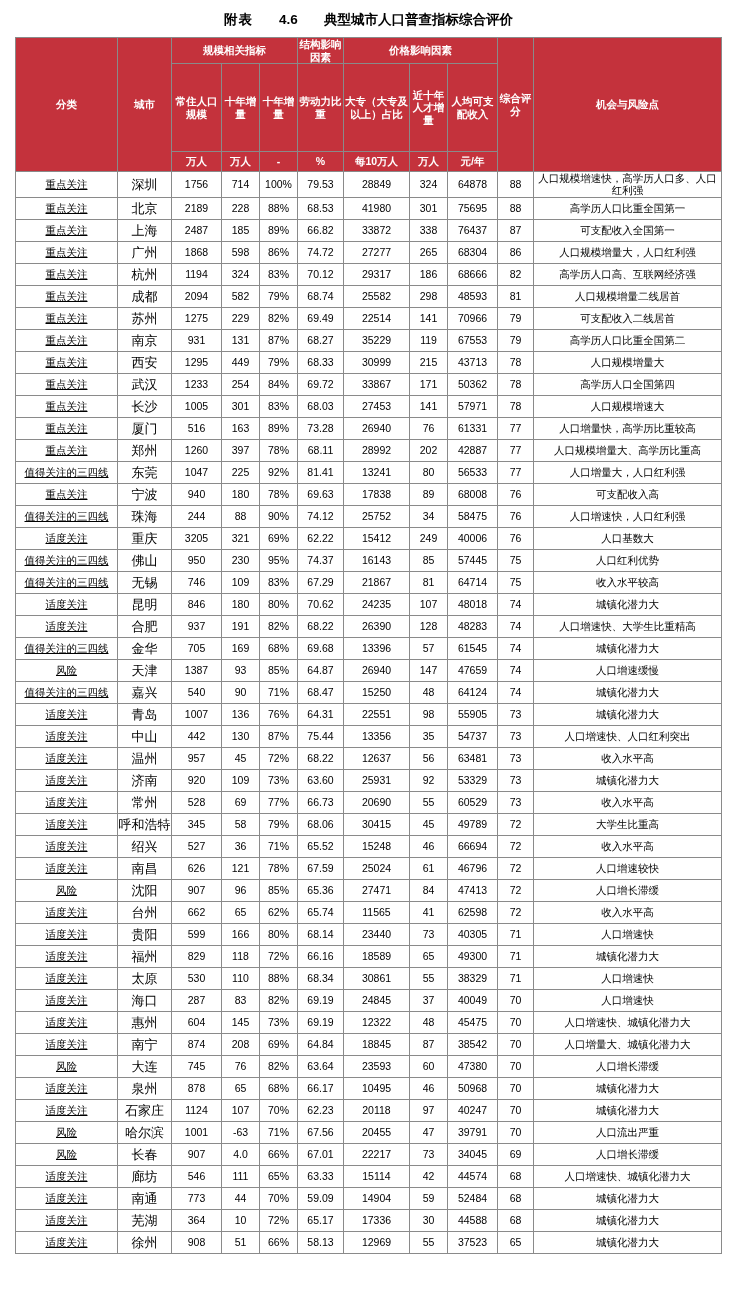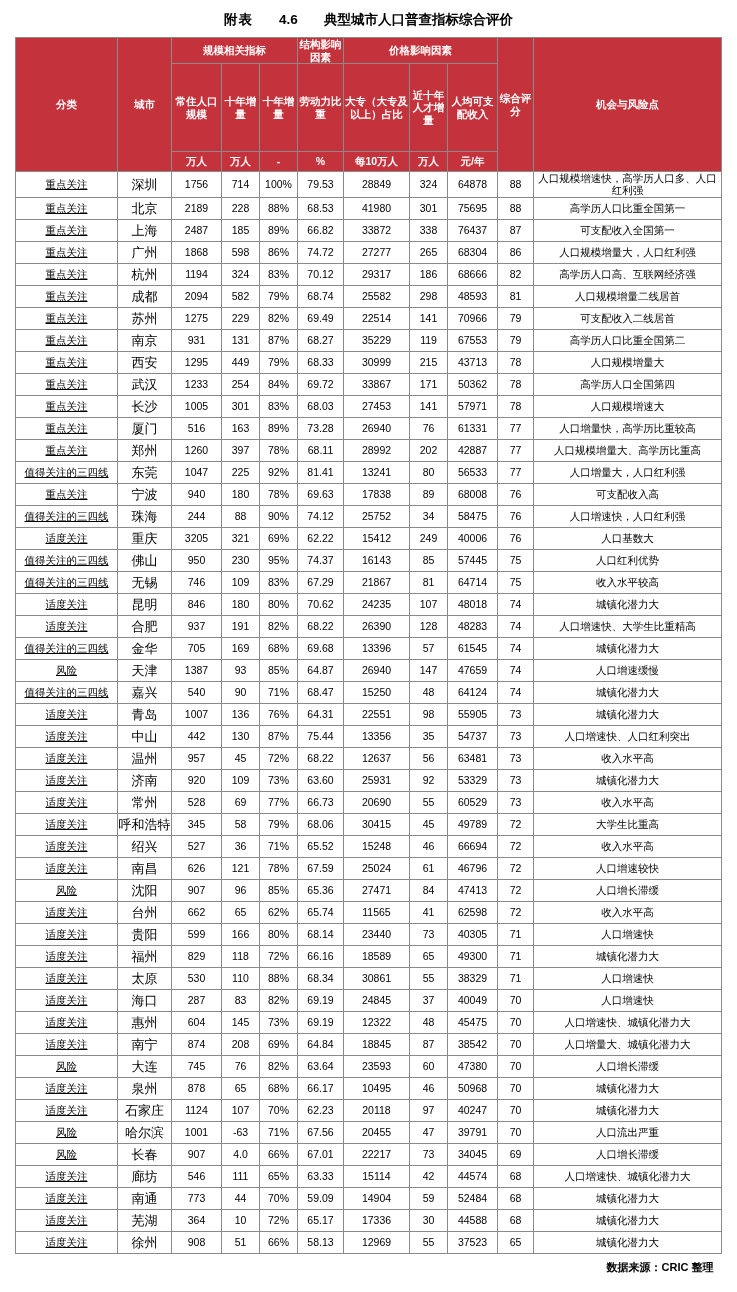--- a/index.html
+++ b/index.html
@@ -773,14 +773,13 @@
           <td class="num">58.13</td>
           <td class="num">12969</td>
           <td class="num">55</td>
           <td class="num">37523</td>
           <td class="score">65</td>
           <td class="note">城镇化潜力大</td>
         </tr>
       </tbody>
   </table>
 
-  <div class="source">数据来源：CRIC 整理</div>
 </div>
 
 </body></html>

